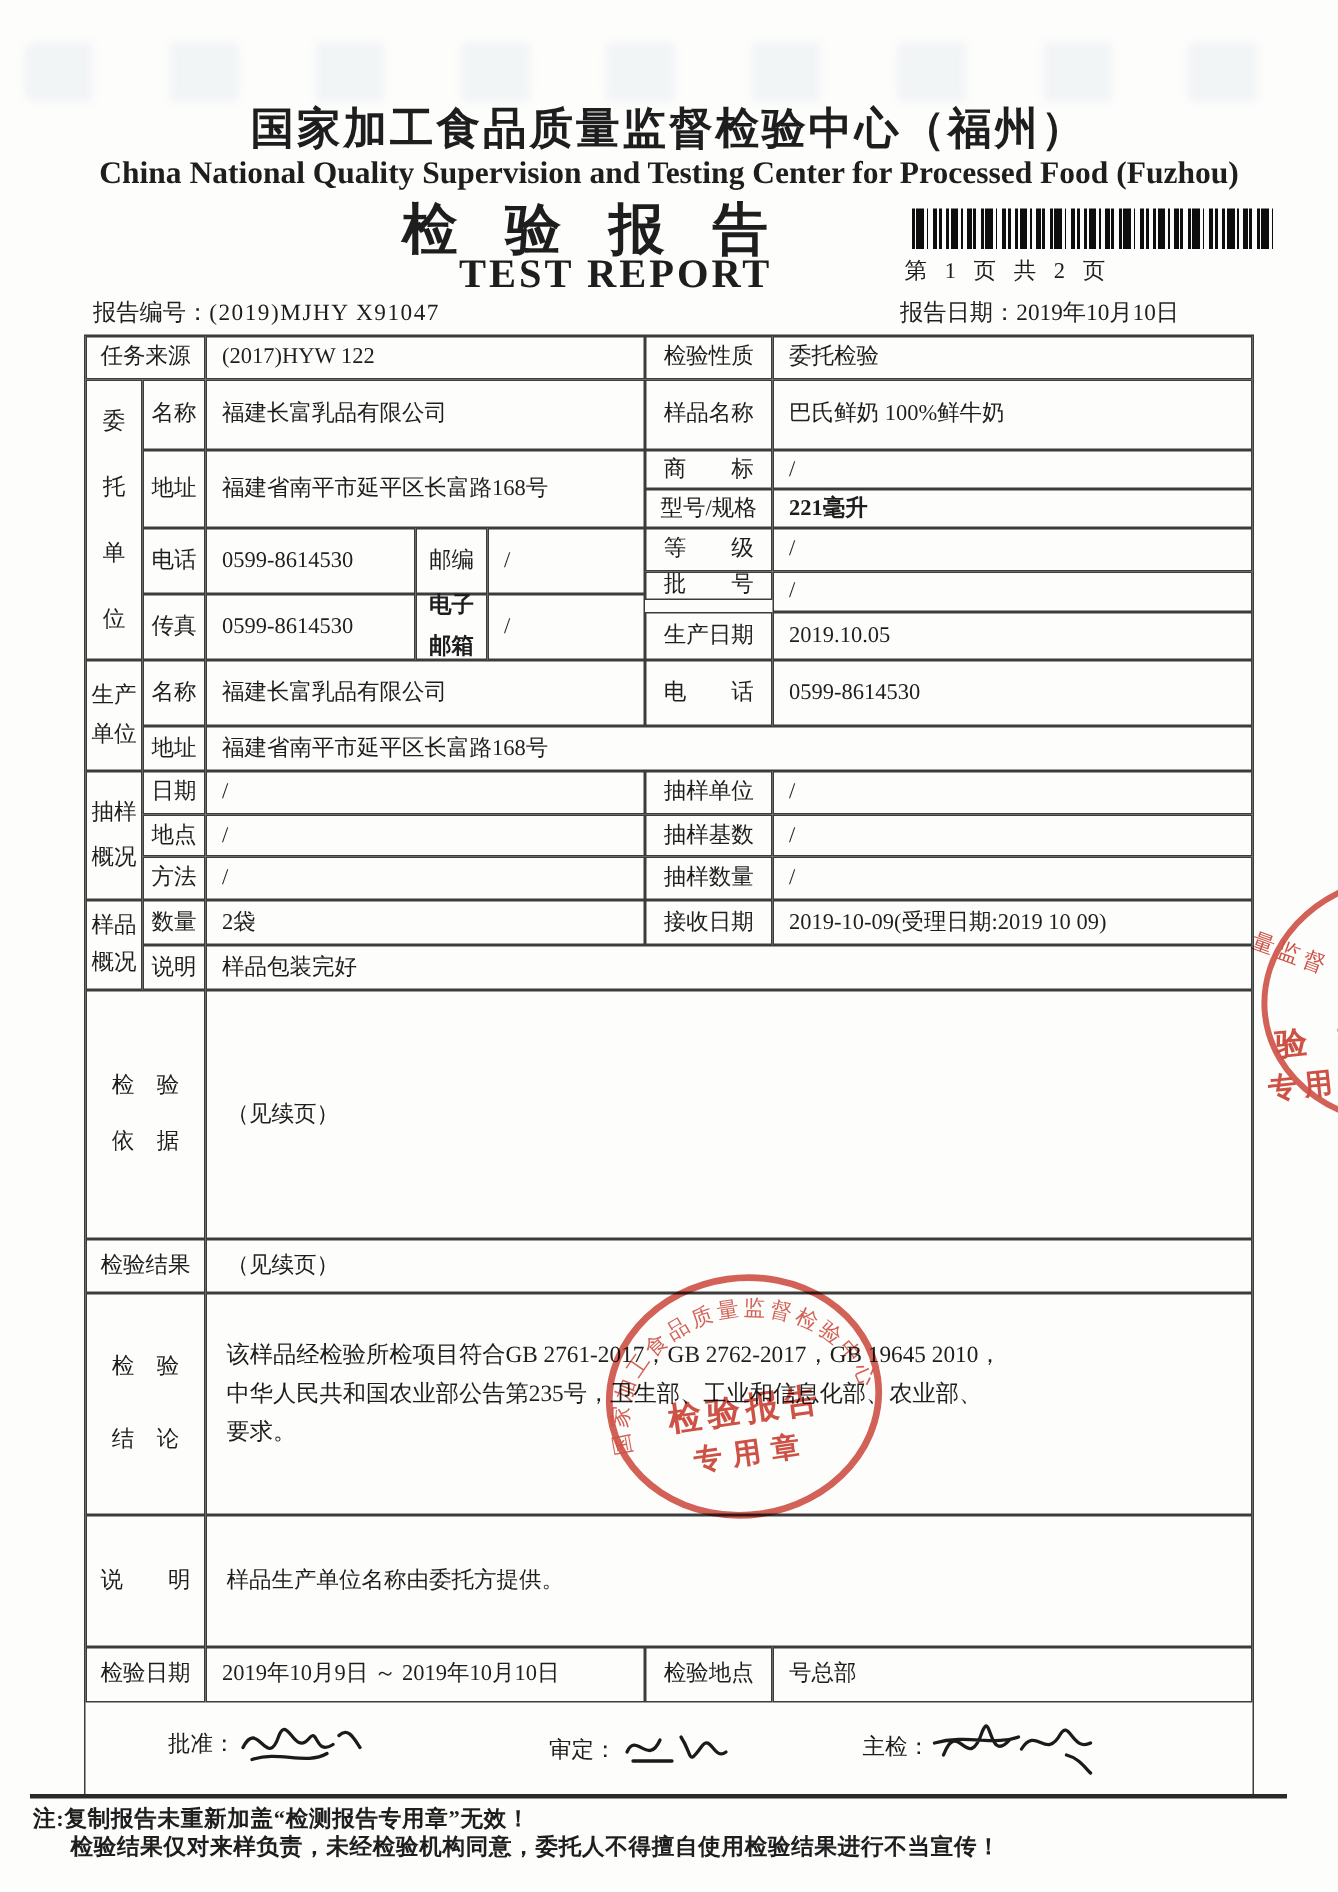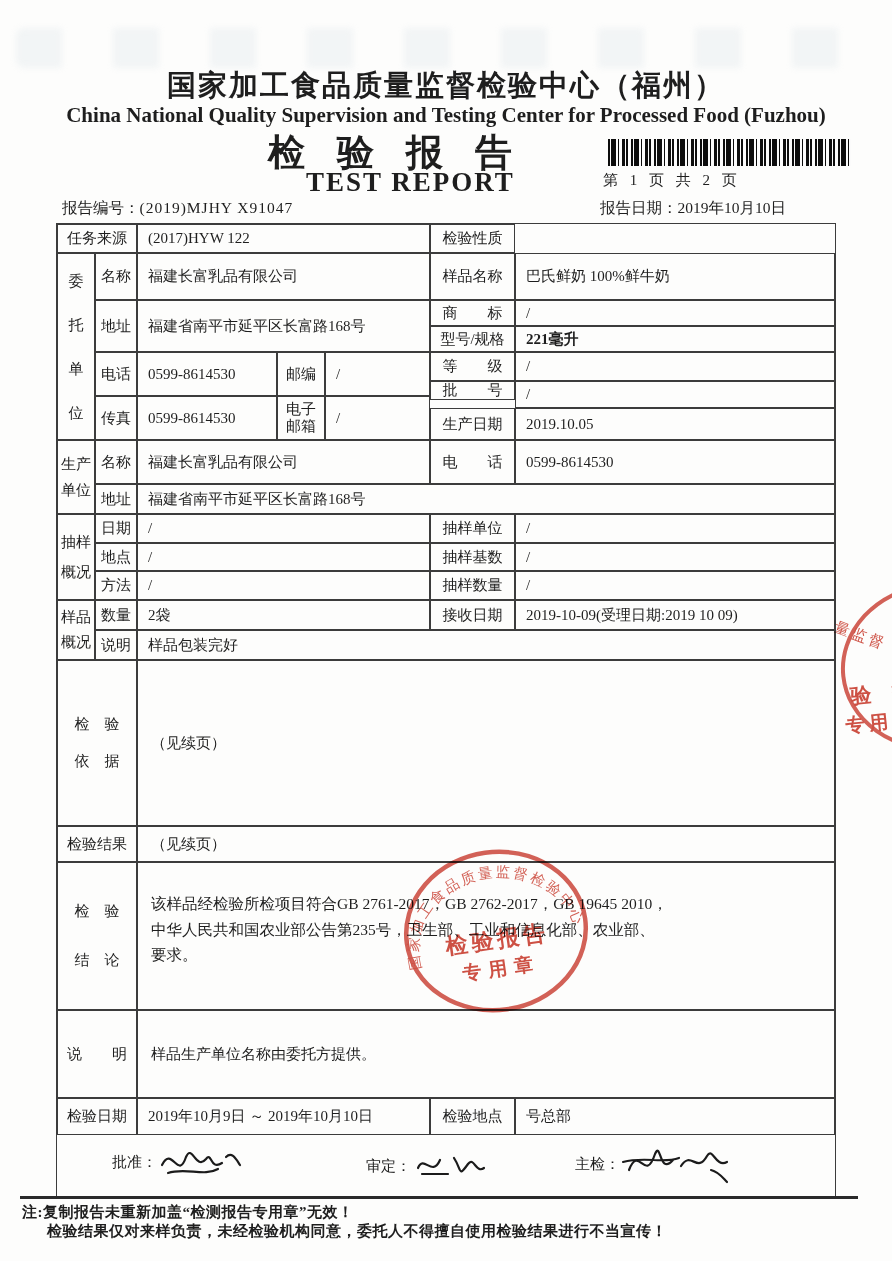--- a/index.html
+++ b/index.html
@@ -56,20 +56,21 @@
   </div>
   <div class="meta" style="left:600px;">
     <span>报告日期：</span><span>2019年10月10日</span>
   </div>
 
   <div class="frame"></div>
 
   <div class="cell lblc" style="left:57px;top:224px;width:80px;height:29px;">任务来源</div>
   <div class="cell valc" style="left:137px;top:224px;width:293px;height:29px;">(2017)HYW 122</div>
   <div class="cell lblc" style="left:430px;top:224px;width:85px;height:29px;">检验性质</div>
+  <div class="cell valc" style="left:515px;top:224px;width:320px;height:29px;">委托检验</div>
 
   <div class="cell lblc" style="left:57px;top:253px;width:38px;height:187px;">
     <span class="vwrap" style="width:1.1em;line-height:44px;">委托单位</span>
   </div>
   <div class="cell lblc" style="left:95px;top:253px;width:42px;height:47px;">名称</div>
   <div class="cell valc" style="left:137px;top:253px;width:293px;height:47px;">福建长富乳品有限公司</div>
   <div class="cell lblc" style="left:430px;top:253px;width:85px;height:47px;">样品名称</div>
   <div class="cell valc" style="left:515px;top:253px;width:320px;height:47px;">巴氏鲜奶 100%鲜牛奶</div>
 
   <div class="cell lblc" style="left:95px;top:300px;width:42px;height:52px;">地址</div>
@@ -82,21 +83,21 @@
   <div class="cell lblc" style="left:95px;top:352px;width:42px;height:44px;">电话</div>
   <div class="cell valc" style="left:137px;top:352px;width:140px;height:44px;">0599-8614530</div>
   <div class="cell lblc" style="left:277px;top:352px;width:48px;height:44px;">邮编</div>
   <div class="cell valc" style="left:325px;top:352px;width:105px;height:44px;">/</div>
   <div class="cell lblc" style="left:430px;top:352px;width:85px;height:29px;">等　　级</div>
   <div class="cell valc" style="left:515px;top:352px;width:320px;height:29px;">/</div>
 
   <div class="cell lblc" style="left:95px;top:396px;width:42px;height:44px;">传真</div>
   <div class="cell valc" style="left:137px;top:396px;width:140px;height:44px;">0599-8614530</div>
   <div class="cell lblc" style="left:277px;top:396px;width:48px;height:44px;">
-    <span class="vwrap" style="width:2.1em;line-height:17px;">电子邮箱</span>
+    <span class="vwrap" style="width:2.1em;line-height:27px;font-weight:bold;">电子邮箱</span>
   </div>
   <div class="cell valc" style="left:325px;top:396px;width:105px;height:44px;">/</div>
   <div class="cell lblc" style="left:430px;top:381px;width:85px;height:19px;">批　　号</div>
   <div class="cell valc" style="left:515px;top:381px;width:320px;height:27px;">/</div>
   <div class="cell lblc" style="left:430px;top:408px;width:85px;height:32px;">生产日期</div>
   <div class="cell valc" style="left:515px;top:408px;width:320px;height:32px;">2019.10.05</div>
 
   <div class="cell lblc" style="left:57px;top:440px;width:38px;height:74px;">
     <span class="vwrap" style="width:2.2em;line-height:26px;">生产单位</span>
   </div>

